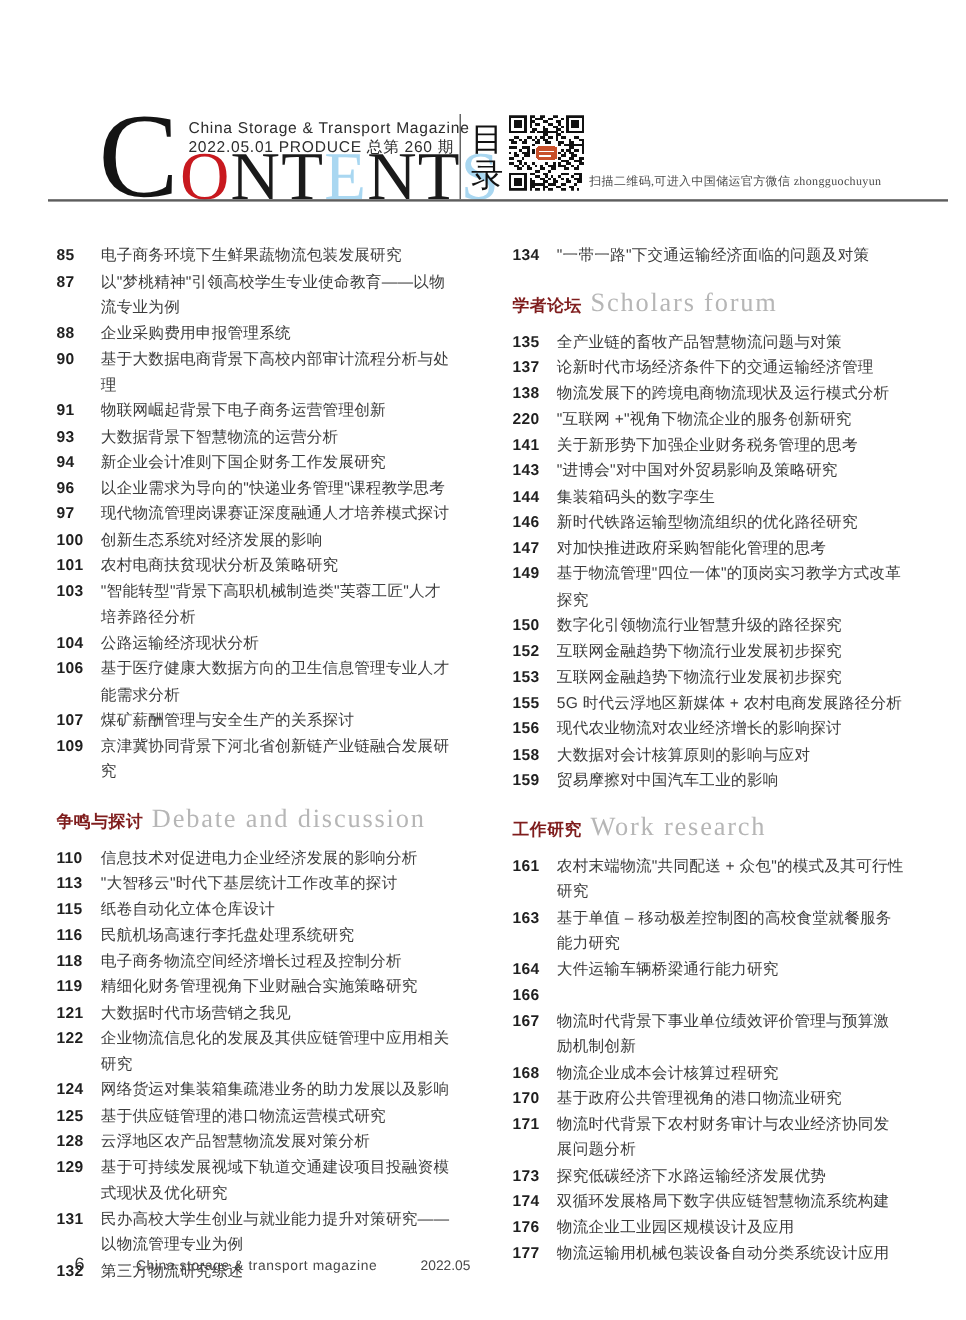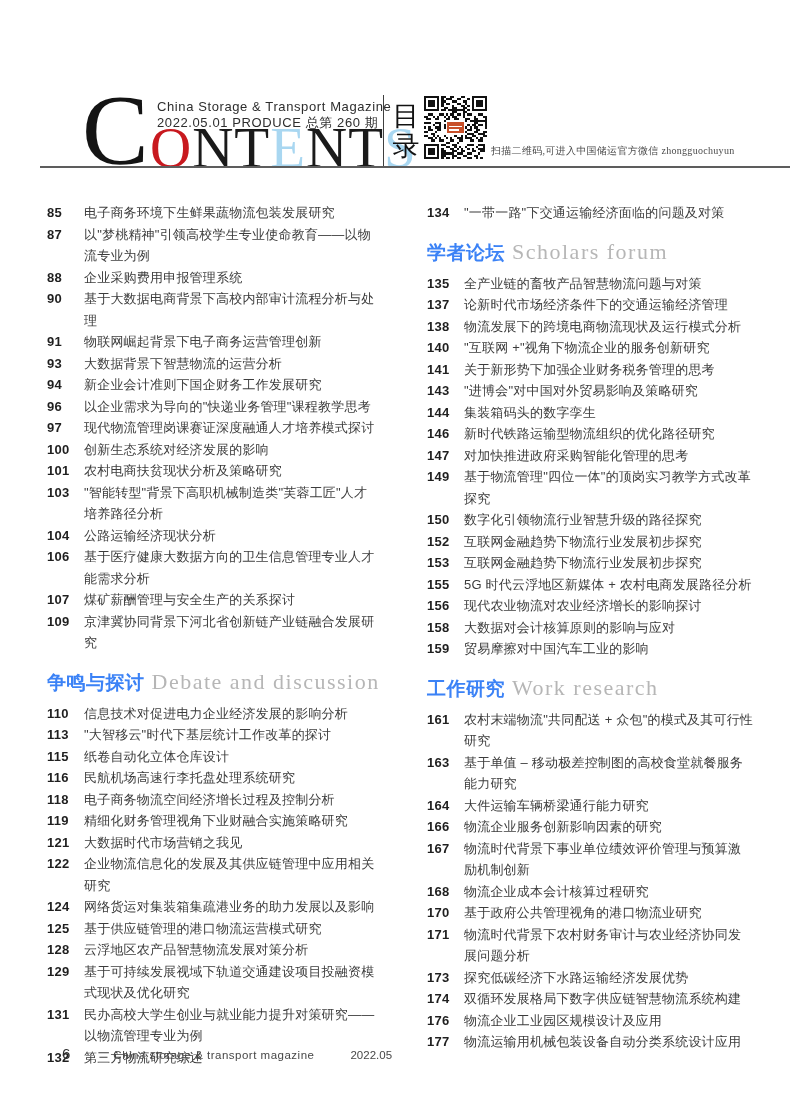--- a/index.html
+++ b/index.html
@@ -48,21 +48,21 @@
     display:flex; gap:50px;
   }
   .col-left { width:330px; flex:none; }
   .col-right { flex:1; }
 
   .entry { display:flex; font-size:13px; line-height:21.5px; }
   .entry .pg { width:37px; flex:none; font-weight:bold; color:#1f1f1f; letter-spacing:0.3px; }
   .entry .tt { flex:1; color:#3c3c3c; letter-spacing:0.2px; }
 
   .section-header { margin:15px 0 7px; line-height:25px; white-space:nowrap; }
-  .section-header .cn { font-size:19px; font-weight:bold; color:#3b82f6; letter-spacing:0.5px; }
+  .section-header .cn { font-size:14px; font-weight:bold; color:#7f1d1d; letter-spacing:0.5px; }
   .section-header .en {
     font-family:"Liberation Serif", serif;
     font-size:22px; color:#b6b6b6; margin-left:7px; letter-spacing:1.5px;
   }
 
   
   .footer { position:absolute; top:1045px; left:62px; display:flex; align-items:baseline; }
   .footer .pgnum { font-size:15px; color:#2e2e2e; }
   .footer .fmag { margin-left:43px; font-size:11.5px; color:#474747; letter-spacing:0.5px; }
   .footer .fissue { margin-left:36px; font-size:11.5px; color:#474747; }
@@ -498,21 +498,21 @@
       </div>
       <div class="entry">
         <span class="pg">137</span>
         <span class="tt">论新时代市场经济条件下的交通运输经济管理</span>
       </div>
       <div class="entry">
         <span class="pg">138</span>
         <span class="tt">物流发展下的跨境电商物流现状及运行模式分析</span>
       </div>
       <div class="entry">
-        <span class="pg">140</span>
+        <span class="pg">220</span>
         <span class="tt">"互联网 +"视角下物流企业的服务创新研究</span>
       </div>
       <div class="entry">
         <span class="pg">141</span>
         <span class="tt">关于新形势下加强企业财务税务管理的思考</span>
       </div>
       <div class="entry">
         <span class="pg">143</span>
         <span class="tt">"进博会"对中国对外贸易影响及策略研究</span>
       </div>
@@ -568,21 +568,20 @@
       <div class="entry">
         <span class="pg">163</span>
         <span class="tt">基于单值 – 移动极差控制图的高校食堂就餐服务能力研究</span>
       </div>
       <div class="entry">
         <span class="pg">164</span>
         <span class="tt">大件运输车辆桥梁通行能力研究</span>
       </div>
       <div class="entry">
         <span class="pg">166</span>
-        <span class="tt">物流企业服务创新影响因素的研究</span>
       </div>
       <div class="entry">
         <span class="pg">167</span>
         <span class="tt">物流时代背景下事业单位绩效评价管理与预算激励机制创新</span>
       </div>
       <div class="entry">
         <span class="pg">168</span>
         <span class="tt">物流企业成本会计核算过程研究</span>
       </div>
       <div class="entry">

